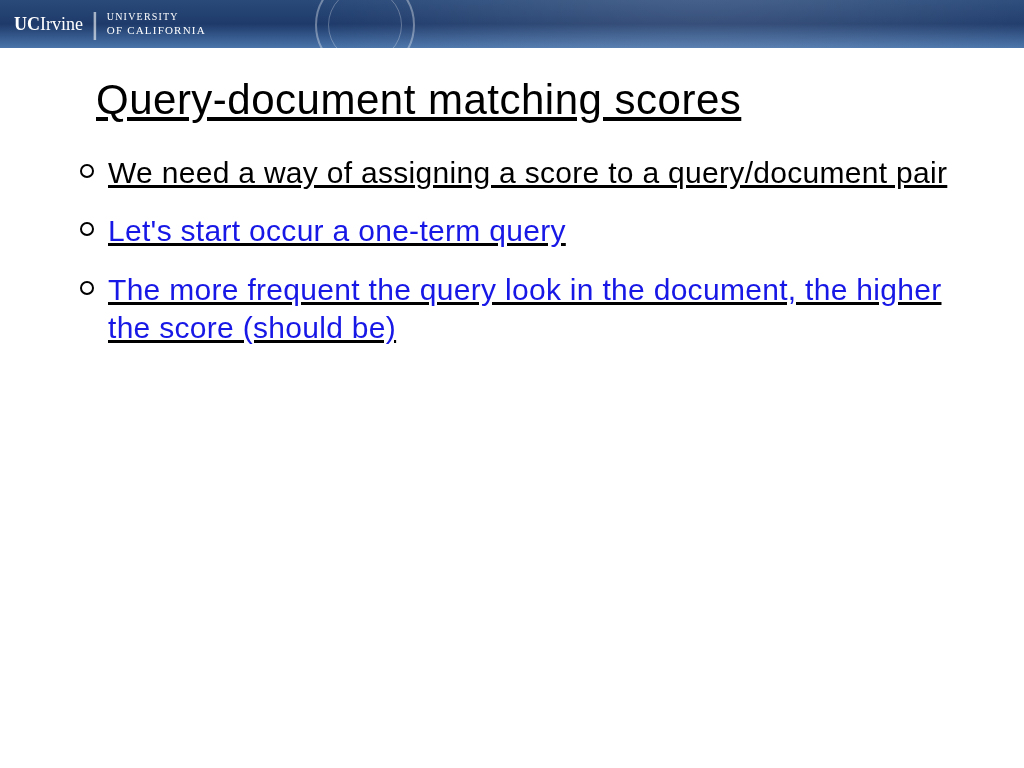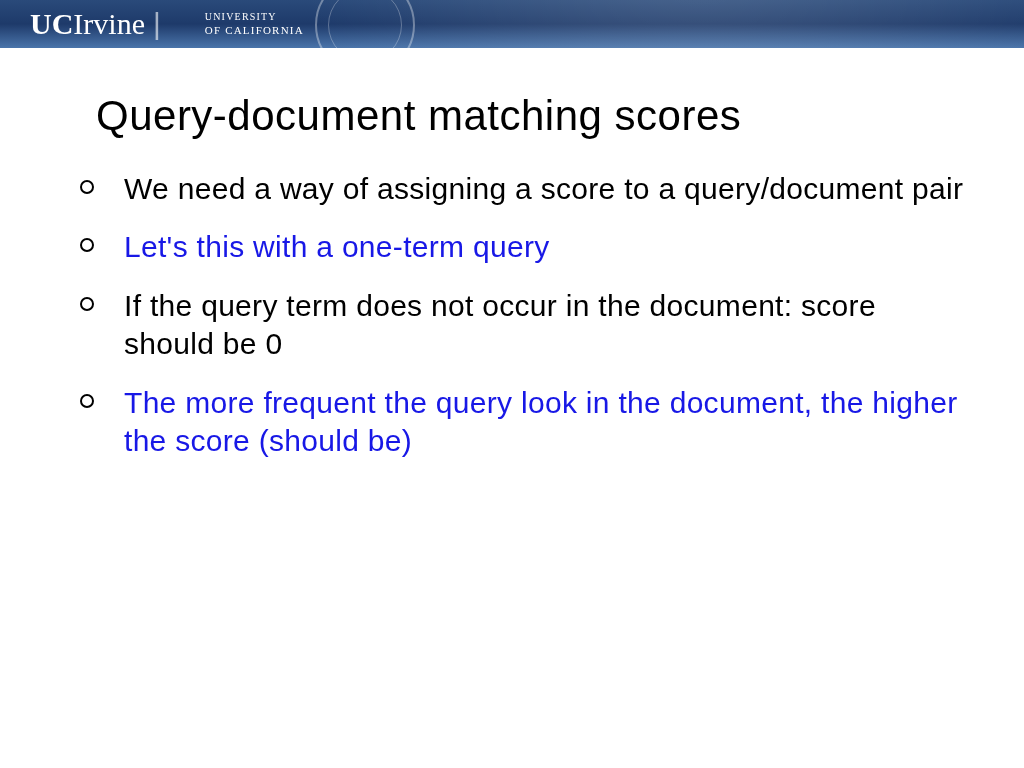--- a/index.html
+++ b/index.html
@@ -18,41 +18,39 @@
     radial-gradient(ellipse 400px 200px at 700px -30px, rgba(255,255,255,0.15), transparent),
     linear-gradient(180deg, #2a4a7a 0%, #1e3a6a 50%, #4a74aa 100%);
   display: flex;
   align-items: center;
   padding-left: 14px;
   position: relative;
   overflow: hidden;
 }
 .logo-uc {
   color: #ffffff;
-  font-size: 30px;
+  font-size: 18px;
   font-weight: bold;
   font-family: Georgia, 'Times New Roman', serif;
-  margin-left: 16px;
 }
 .logo-uc .irvine {
   font-weight: normal;
 }
 .logo-div {
   color: rgba(255,255,255,0.6);
   font-size: 30px;
   font-weight: 200;
   margin: 0 8px;
 }
 .logo-sub {
   color: #ffffff;
   font-size: 11px;
   font-family: Georgia, 'Times New Roman', serif;
   letter-spacing: 1.2px;
   line-height: 1.3;
-  margin-left: 36px;
 }
 .logo-sub div:nth-child(1) { font-size: 10px; }
 .seal {
   position: absolute;
   left: 315px;
   top: -25px;
   width: 100px;
   height: 100px;
   border: 2.5px solid rgba(255,255,255,0.35);
   border-radius: 50%;
@@ -62,21 +60,22 @@
 }
 .seal::before {
   content: "";
   width: 72px;
   height: 72px;
   border: 1.5px solid rgba(255,255,255,0.28);
   border-radius: 50%;
   position: absolute;
 }
 .content {
-  padding: 44px 60px 0 80px;
+  padding: 28px 60px 0 80px;
+  text-decoration: underline;
 }
 .title {
   font-size: 42px;
   color: #000000;
   font-weight: normal;
   margin-bottom: 30px;
   margin-left: 16px;
   letter-spacing: 0.5px;
 }
 .bullet {
@@ -91,21 +90,20 @@
   border: 2px solid #000000;
   border-radius: 50%;
   margin-top: 10px;
   margin-right: 14px;
 }
 .btext {
   font-size: 30px;
   line-height: 1.28;
   color: #000000;
   letter-spacing: 0.3px;
-  margin-left: 16px;
 }
 .highlight { color: #1818e6; }
 </style>
 </head>
 <body>
 
 <div class="header">
   <span class="logo-uc">
     <span>UC</span><span class="irvine">Irvine</span>
   </span>
@@ -122,23 +120,19 @@
 
 <div class="content">
   <h1 class="title">Query-document matching scores</h1>
 
   <div class="bullet">
     <div class="marker"></div>
     <div class="btext">We need a way of assigning a score to a query/document pair</div>
   </div>
   <div class="bullet">
     <div class="marker"></div>
-    <div class="btext highlight">Let's this with a one-term query</div>
-  </div>
-  <div class="bullet">
-    <div class="marker"></div>
-    <div class="btext">If the query term does not occur in the document: score should be 0</div>
+    <div class="btext highlight">Let's start occur a one-term query</div>
   </div>
   <div class="bullet">
     <div class="marker"></div>
     <div class="btext highlight">The more frequent the query look in the document, the higher the score (should be)</div>
   </div>
 </div>
 
 </body></html>

